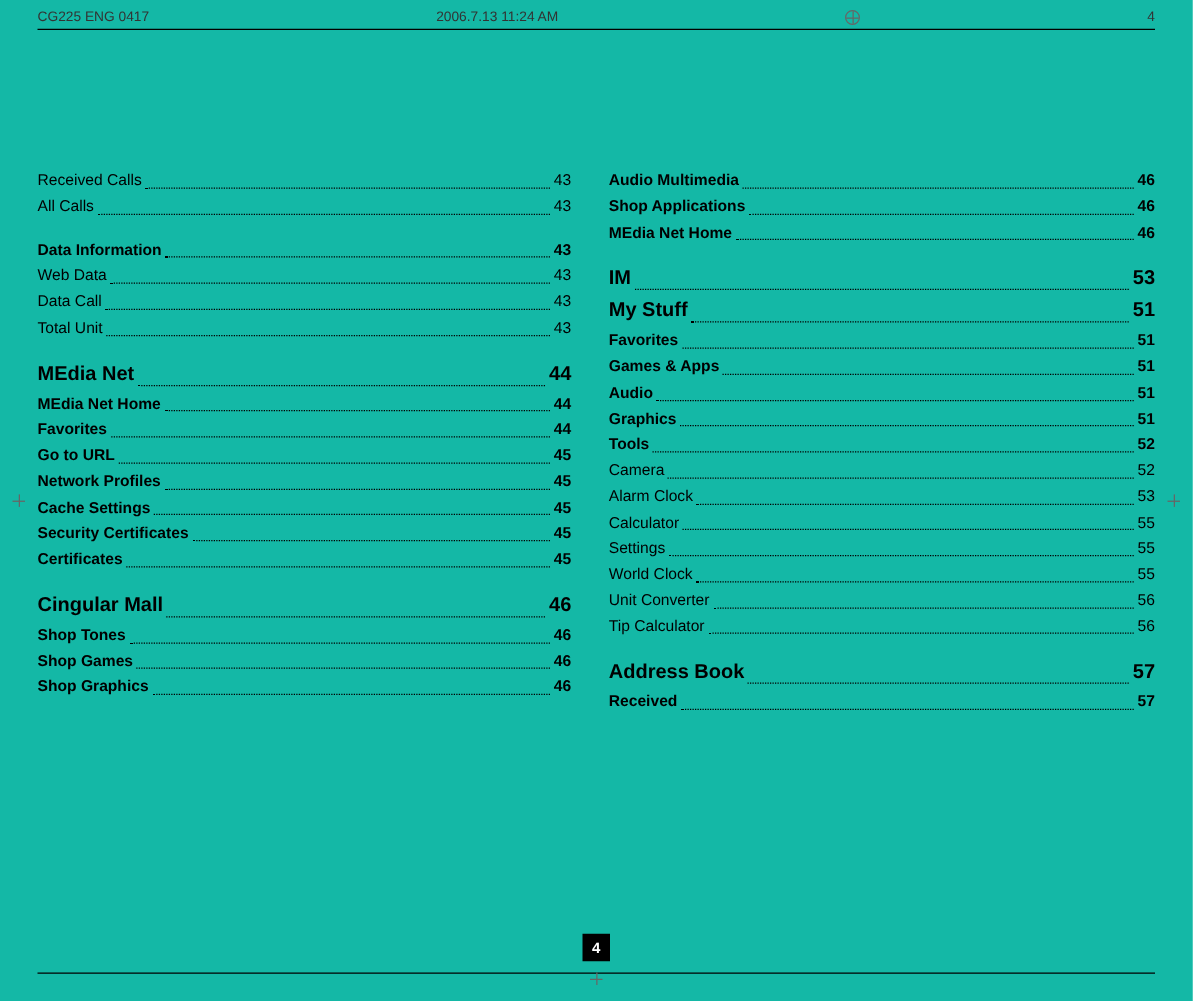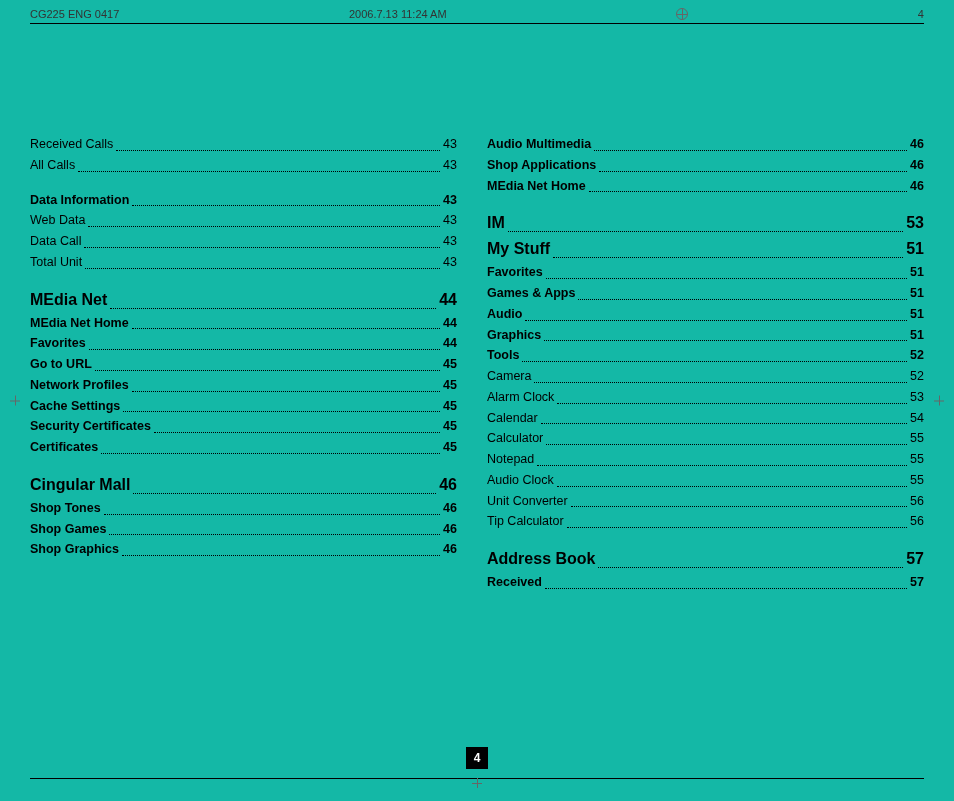--- a/index.html
+++ b/index.html
@@ -421,36 +421,31 @@
           <span class="toc-label">Camera</span>
           <span class="toc-dots"></span>
           <span class="toc-page">52</span>
         </div>
         <div class="toc-entry normal">
           <span class="toc-label">Alarm Clock</span>
           <span class="toc-dots"></span>
           <span class="toc-page">53</span>
         </div>
         <div class="toc-entry normal">
-          <span class="toc-label">Calendar</span>
-          <span class="toc-dots"></span>
-          <span class="toc-page">54</span>
-        </div>
-        <div class="toc-entry normal">
           <span class="toc-label">Calculator</span>
           <span class="toc-dots"></span>
           <span class="toc-page">55</span>
         </div>
         <div class="toc-entry normal">
-          <span class="toc-label">Notepad</span>
+          <span class="toc-label">Settings</span>
           <span class="toc-dots"></span>
           <span class="toc-page">55</span>
         </div>
         <div class="toc-entry normal">
-          <span class="toc-label">Audio Clock</span>
+          <span class="toc-label">World Clock</span>
           <span class="toc-dots"></span>
           <span class="toc-page">55</span>
         </div>
         <div class="toc-entry normal">
           <span class="toc-label">Unit Converter</span>
           <span class="toc-dots"></span>
           <span class="toc-page">56</span>
         </div>
         <div class="toc-entry normal">
           <span class="toc-label">Tip Calculator</span>

